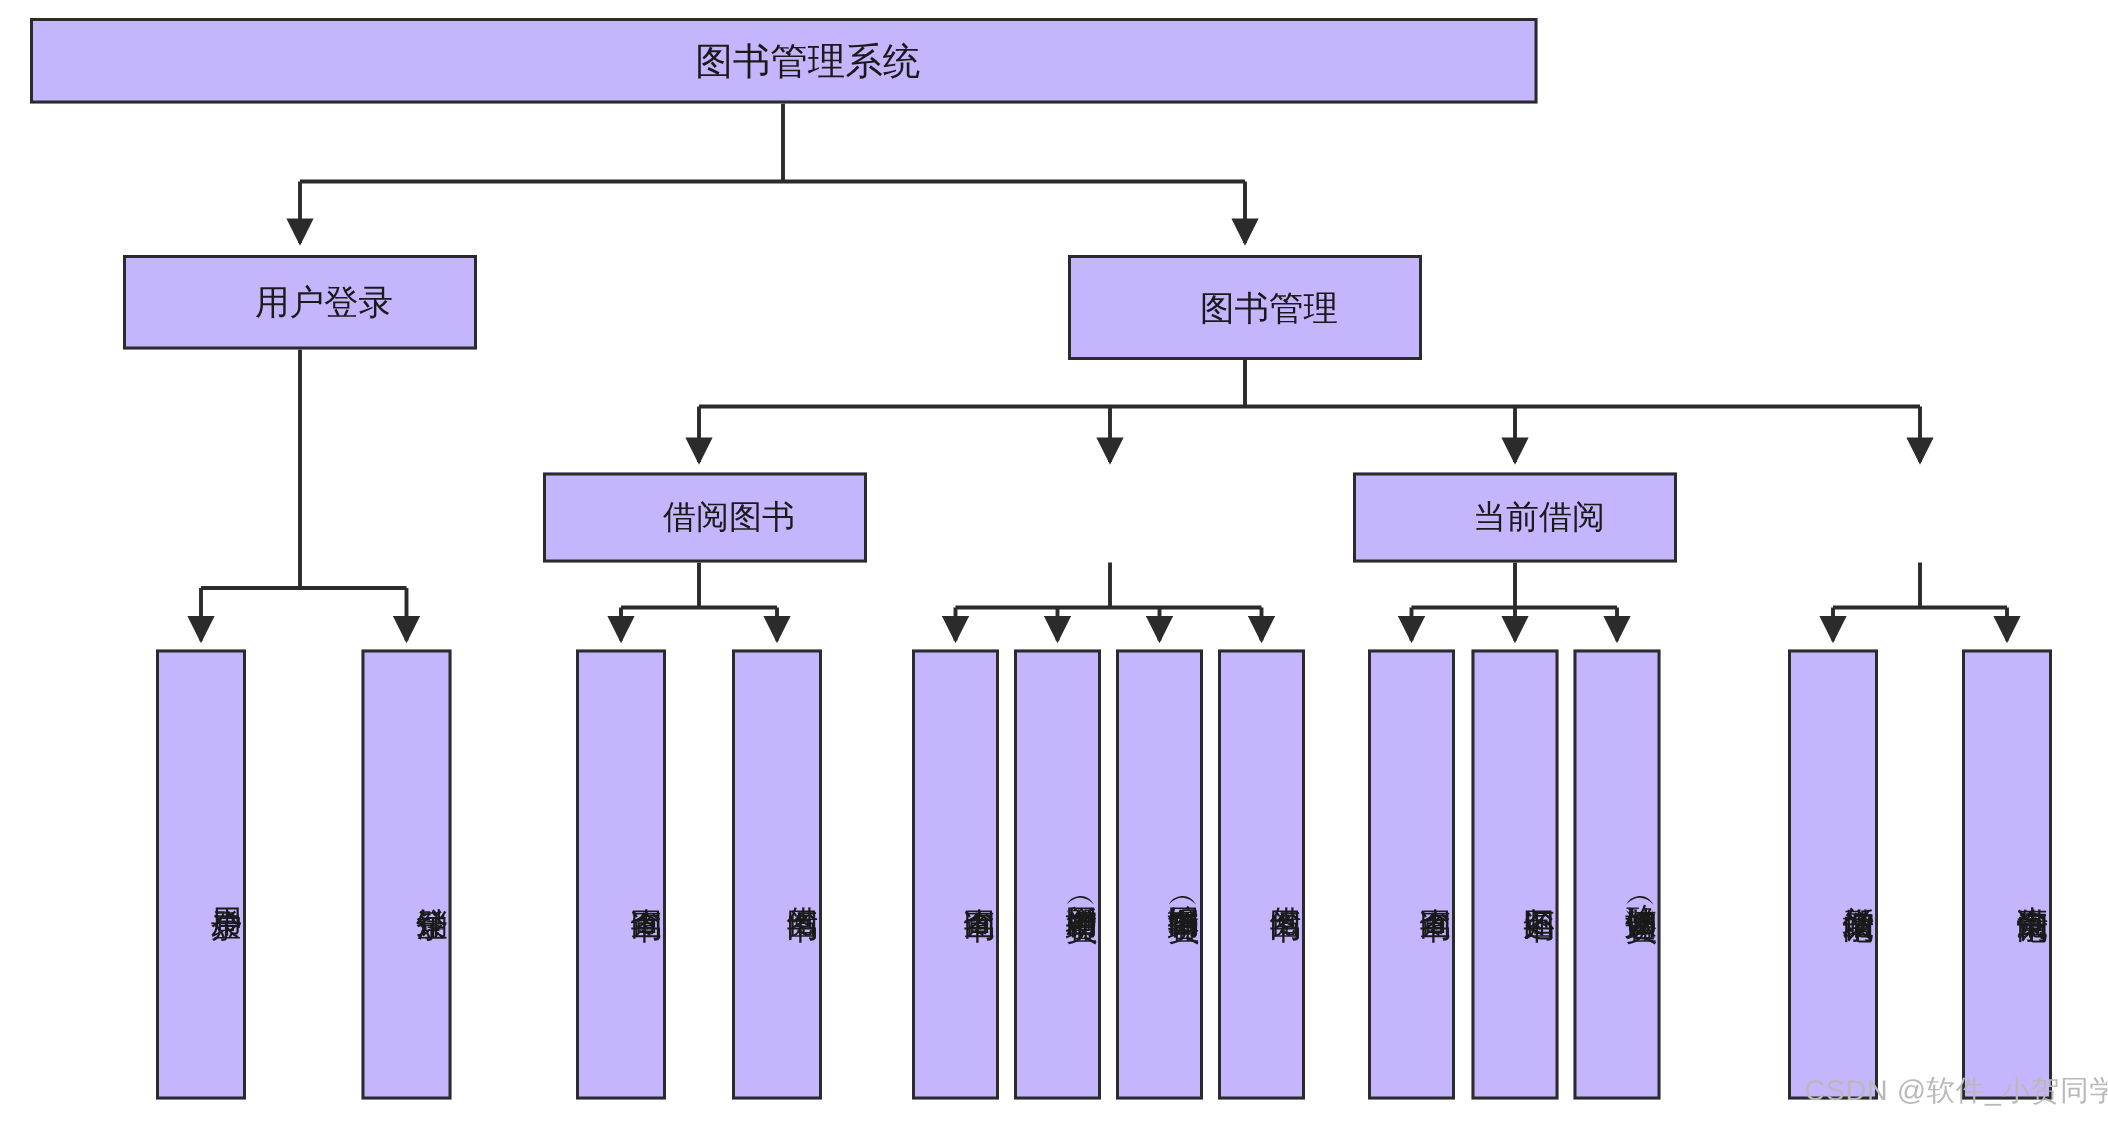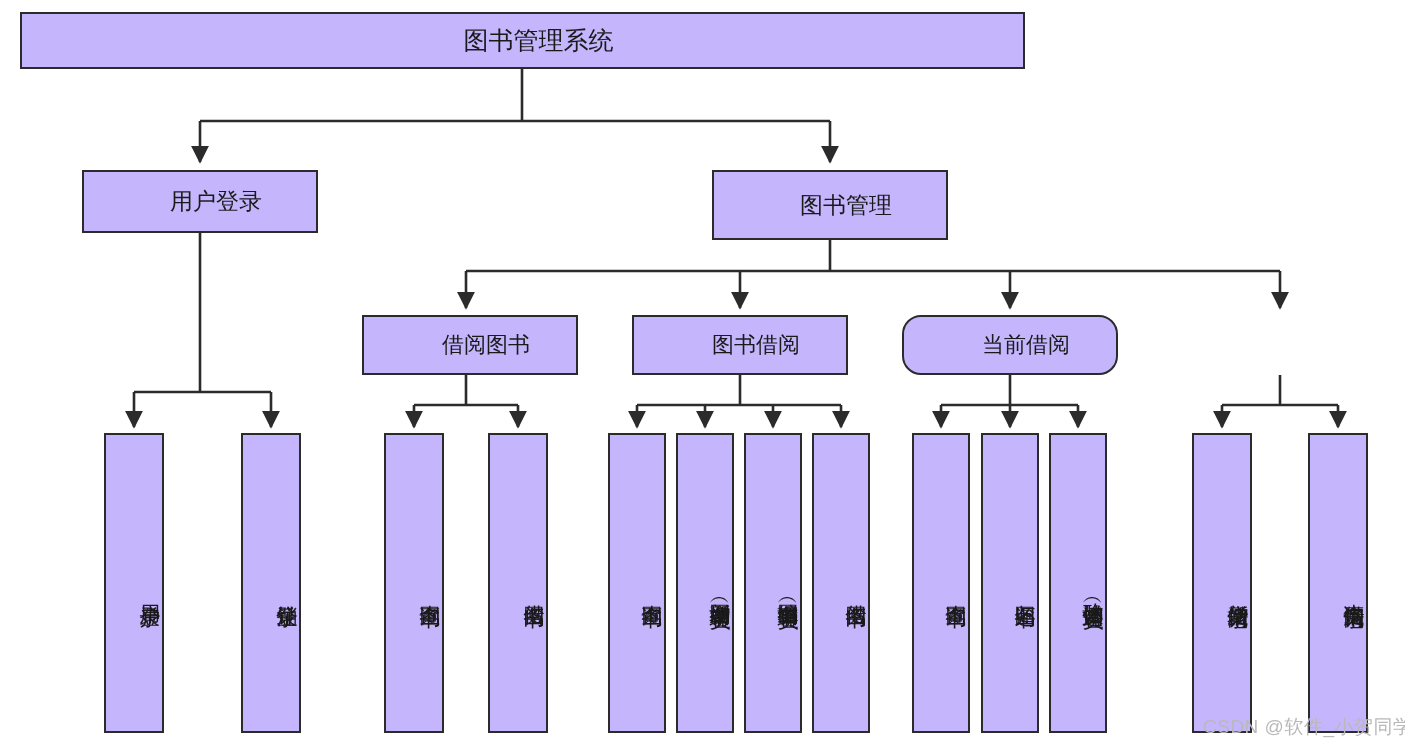--- a/index.html
+++ b/index.html
@@ -140,25 +140,22 @@
   </div>
 
   <div class="node lvl2" style="left:712px; top:170px; width:236px; height:70px;">
     <span class="label">图书管理</span>
   </div>
 
   <div class="node lvl3" style="left:362px; top:315px; width:216px; height:60px;">
     <span class="label">借阅图书</span>
   </div>
 
-  <div class="node lvl3" style="left:632px; top:315px; width:216px; height:60px;">
-    <span class="label">图书借阅</span>
-  </div>
-
-  <div class="node lvl3" style="left:902px; top:315px; width:216px; height:60px;border-radius:19px;">
+
+  <div class="node lvl3" style="left:902px; top:315px; width:216px; height:60px;">
     <span class="label">当前借阅</span>
   </div>
 
 
   <div class="node leaf" style="left:104px; top:433px; width:60px; height:300px;">
     <span class="label">用户登录</span>
   </div>
 
   <div class="node leaf" style="left:241px; top:433px; width:60px; height:300px;">
     <span class="label">注销登录</span>

